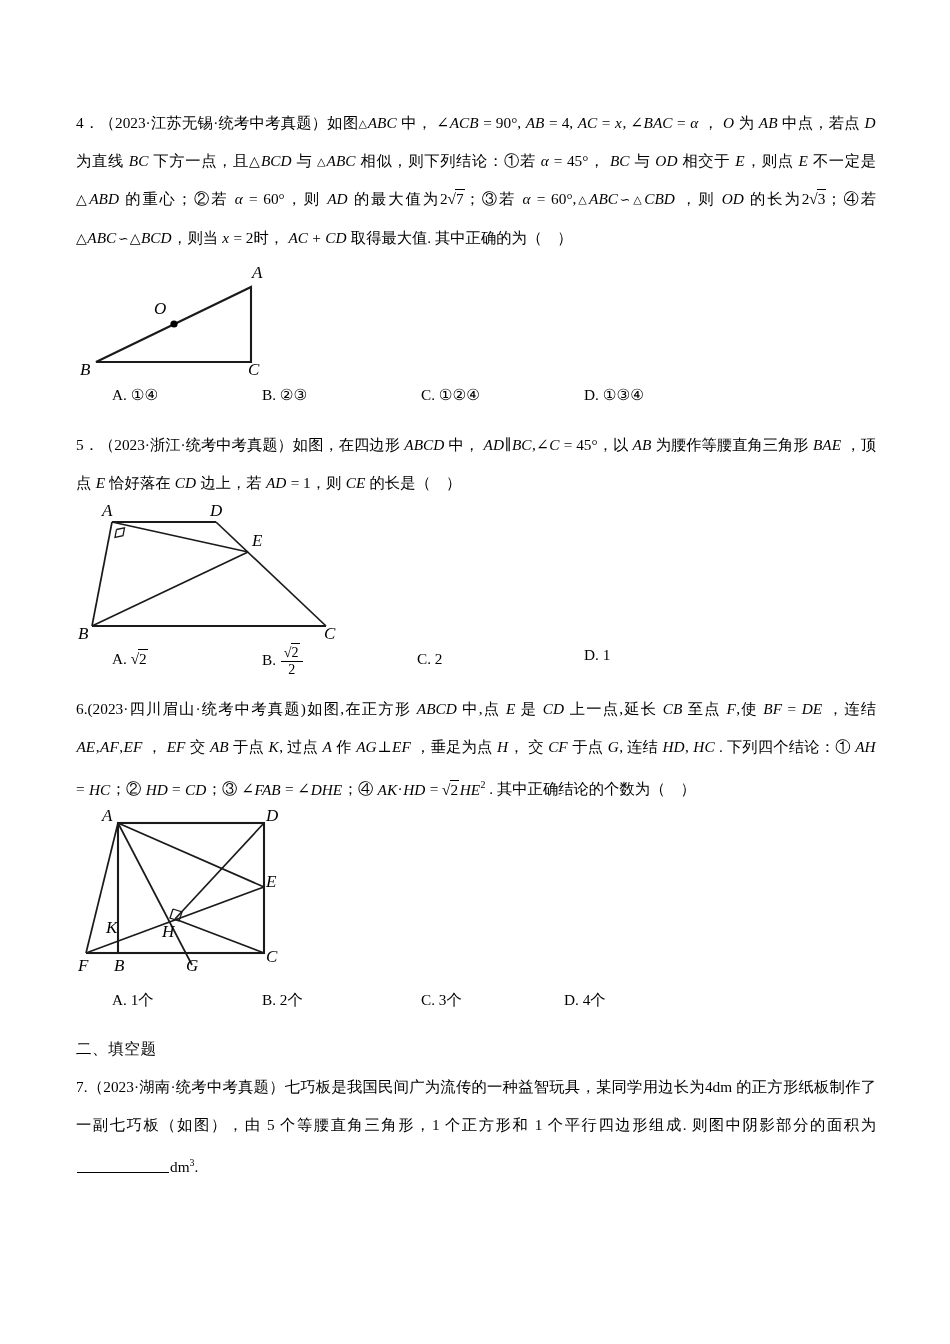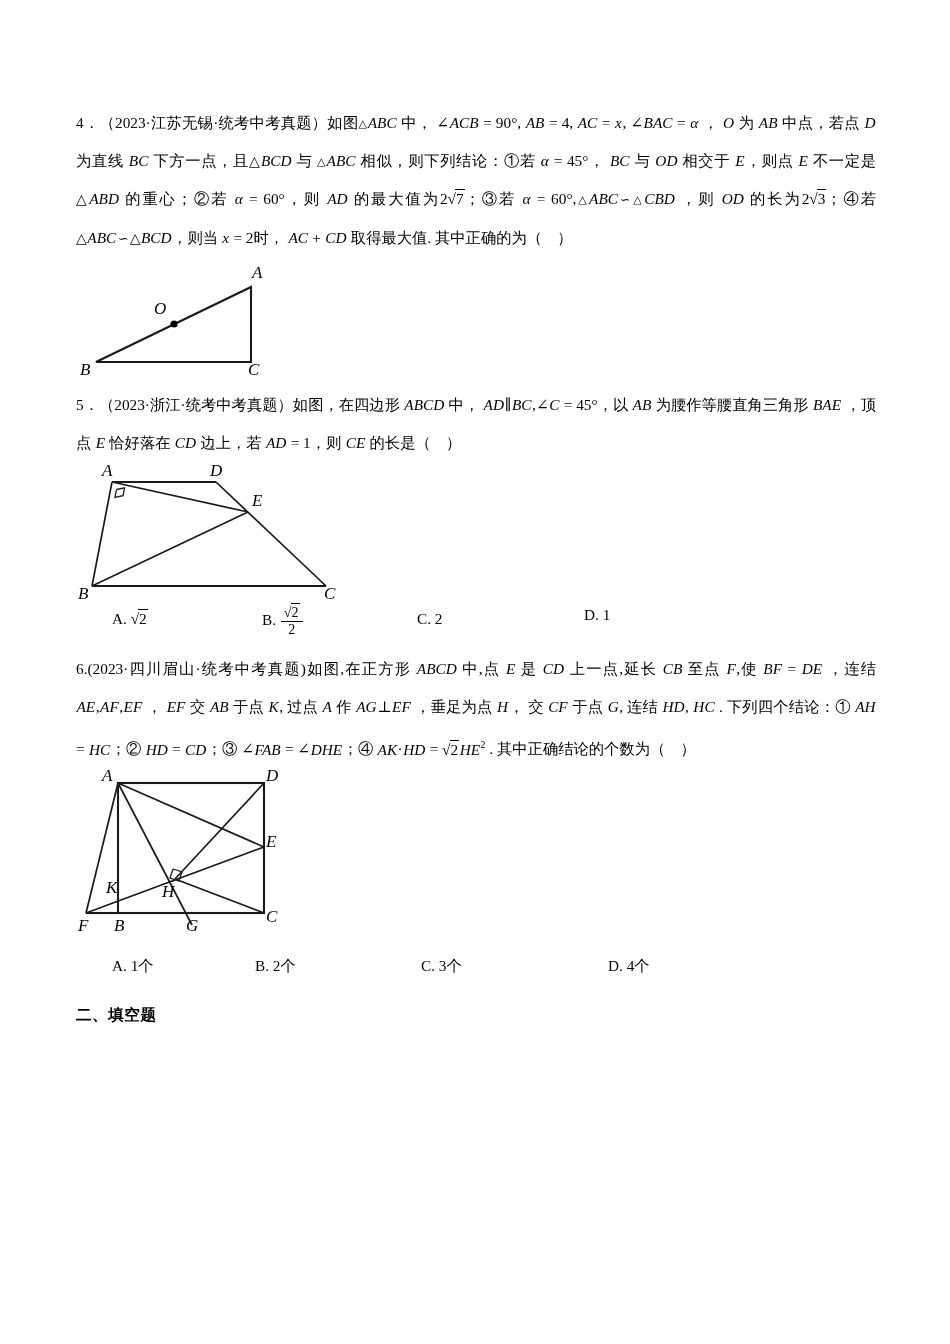--- a/index.html
+++ b/index.html
@@ -31,21 +31,21 @@
 
   
   .qblock {
     font-size: 15.3px;
     line-height: 38px;
     text-align: justify;
     text-justify: inter-ideograph;
   }
 
   .sec-head {
-    font-weight: bold;
+    font-weight: normal;
     font-size: 15.6px;
     line-height: 34px;
     letter-spacing: 0.5px;
   }
 
   
   i.m {
     font-family: "Liberation Serif", "DejaVu Serif", serif;
     font-style: italic;
     padding: 0 0.5px;
@@ -125,20 +125,26 @@
       <svg width="300" height="118" viewBox="0 0 300 118">
         <polygon points="20,100 175,100 175,25" fill="none" stroke="#1a1a1a" stroke-width="2.1" stroke-linejoin="miter"></polygon>
         <circle cx="98" cy="62" r="3.6" fill="#000"></circle>
       </svg>
       <span class="lbl" style="left:176px; top:2px;">A</span>
       <span class="lbl" style="left:78px; top:38px;">O</span>
       <span class="lbl" style="left:4px; top:99px;">B</span>
       <span class="lbl" style="left:172px; top:99px;">C</span>
     </div>
 
+    <div class="opts" style="margin-top:6px;">
+      <span class="opt" style="left:36px;"><span>A.</span>&nbsp;<span class="circnum">①④</span></span>
+      <span class="opt" style="left:186px;"><span>B.</span>&nbsp;<span class="circnum">②③</span></span>
+      <span class="opt" style="left:345px;"><span>C.</span>&nbsp;<span class="circnum">①②④</span></span>
+      <span class="opt" style="left:508px;"><span>D.</span>&nbsp;<span class="circnum">①③④</span></span>
+    </div>
 
     <div class="qblock" style="margin-top:6px;">
       <span>5．</span><span>（2023·浙江·统考中考真题）</span>如图，在四边形 <i class="m">ABCD</i> 中， <i class="m">AD</i><span class="num">∥</span><i class="m">BC</i><span class="num">,</span>∠<i class="m">C</i><span class="num"> = 45°</span>，以 <i class="m">AB</i> 为腰作等腰直角三角形 <i class="m">BAE</i> ，顶点 <i class="m">E</i> 恰好落在 <i class="m">CD</i> 边上，若 <i class="m">AD</i><span class="num"> = 1</span>，则 <i class="m">CE</i> 的长是（　）
     </div>
 
     <div class="fig" style="height:140px; width:330px; margin-top:2px;">
       <svg width="330" height="140" viewBox="0 0 330 140">
 
         <line x1="36" y1="18" x2="140" y2="18" stroke="#1a1a1a" stroke-width="2.1"></line>
         <line x1="36" y1="18" x2="16" y2="122" stroke="#1a1a1a" stroke-width="1.7"></line>
@@ -192,24 +198,27 @@
       <span class="lbl" style="left:190px; top:-4px;">D</span>
       <span class="lbl" style="left:190px; top:62px;">E</span>
       <span class="lbl" style="left:30px; top:108px;">K</span>
       <span class="lbl" style="left:86px; top:112px;">H</span>
       <span class="lbl" style="left:190px; top:137px;">C</span>
       <span class="lbl" style="left:2px; top:146px;">F</span>
       <span class="lbl" style="left:38px; top:146px;">B</span>
       <span class="lbl" style="left:110px; top:146px;">G</span>
     </div>
 
-    <div class="opts" style="margin-top:17px;">
+    <div class="opts" style="margin-top:11px;">
       <span class="opt" style="left:36px;"><span>A.</span>&nbsp;<span class="num">1个</span></span>
-      <span class="opt" style="left:179px;"><span>B.</span>&nbsp;<span class="num">2个</span></span>
+      <span class="opt" style="left:186px;"><span>B.</span>&nbsp;<span class="num">2个</span></span>
       <span class="opt" style="left:345px;"><span>C.</span>&nbsp;<span class="num">3个</span></span>
-      <span class="opt" style="left:532px;"><span>D.</span>&nbsp;<span class="num">4个</span></span>
+      <span class="opt" style="left:488px;"><span>D.</span>&nbsp;<span class="num">4个</span></span>
     </div>
 
     <div class="sec-head" style="margin-top:8px;">二、填空题</div>
 
+    <div class="qblock" style="margin-top:2px;">
+      <span>7.</span><span>（2023·湖南·统考中考真题）</span>七巧板是我国民间广为流传的一种益智玩具，某同学用边长为<span class="num">4dm</span> 的正方形纸板制作了一副七巧板（如图），由 <span class="num">5</span> 个等腰直角三角形，<span class="num">1</span> 个正方形和 <span class="num">1</span> 个平行四边形组成. 则图中阴影部分的面积为<span class="blank"></span><span class="num">dm</span><span class="sup">3</span><span class="num">.</span>
+    </div>
 
   </div>
 </div>
 
 </body></html>

